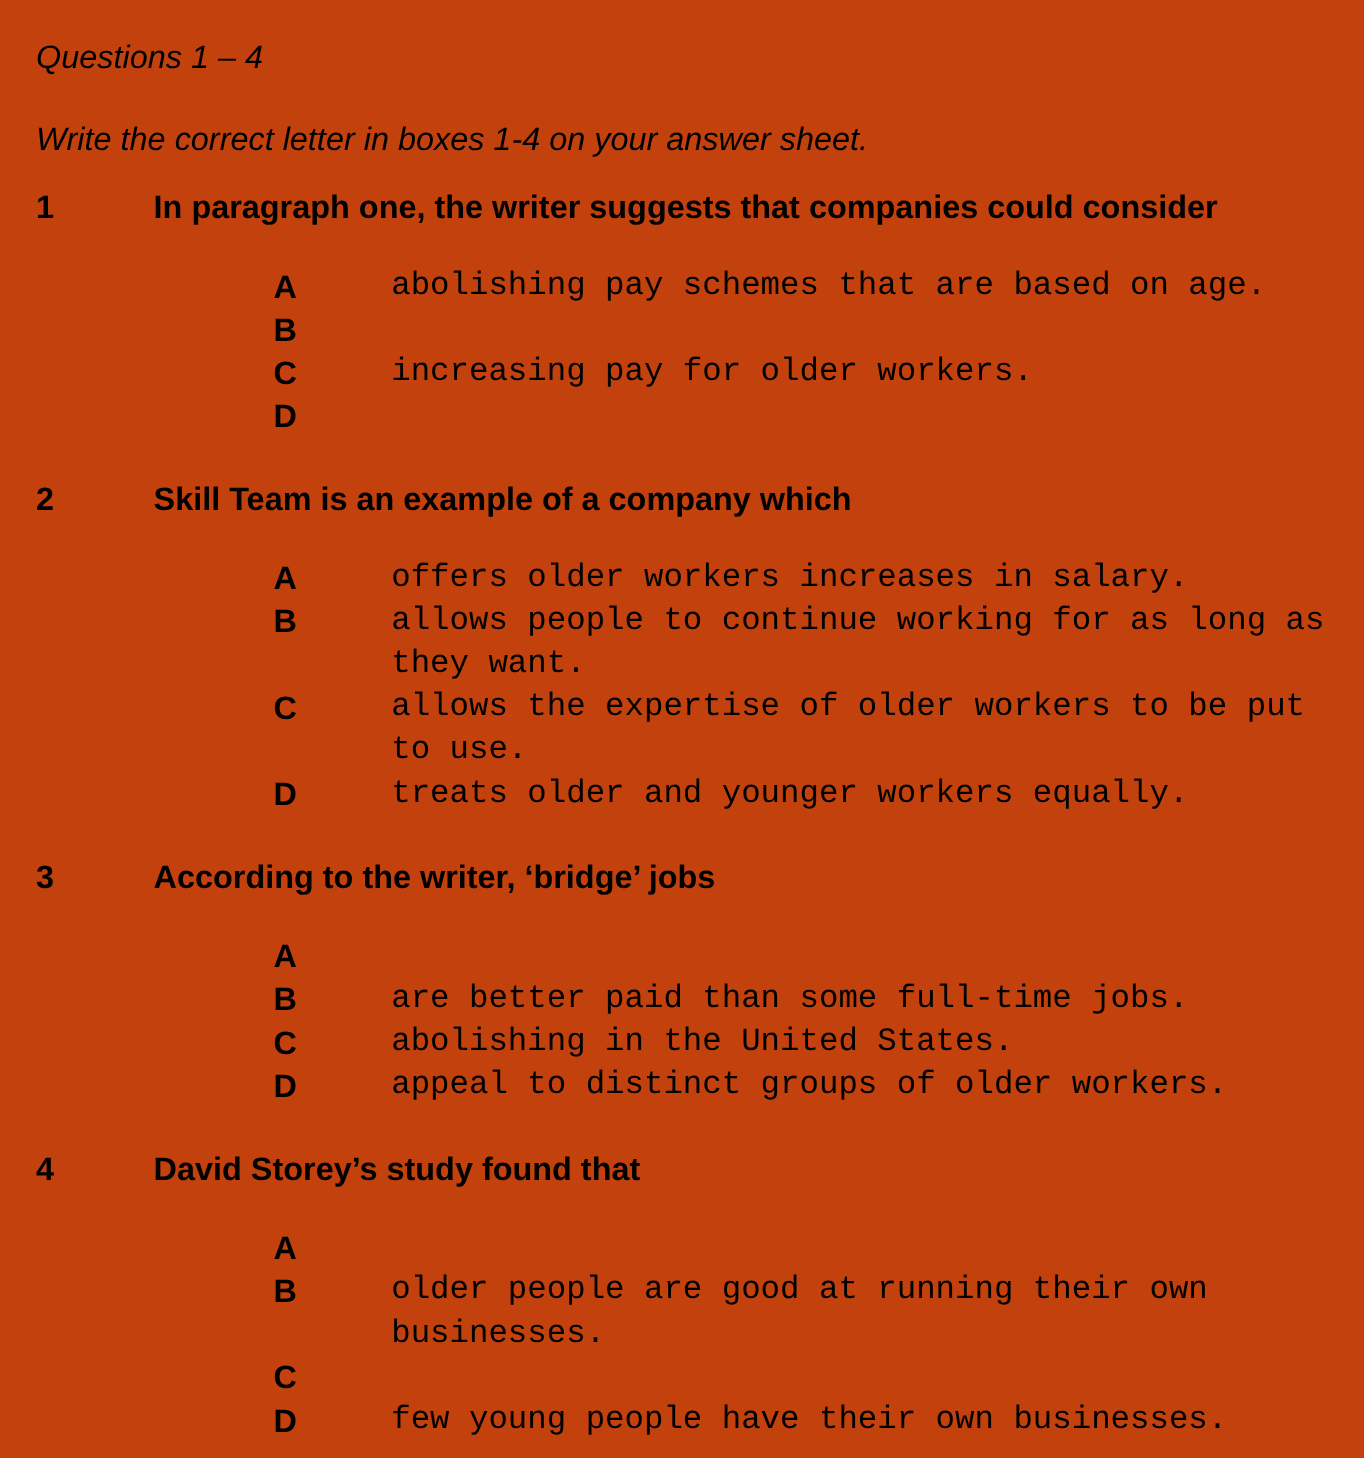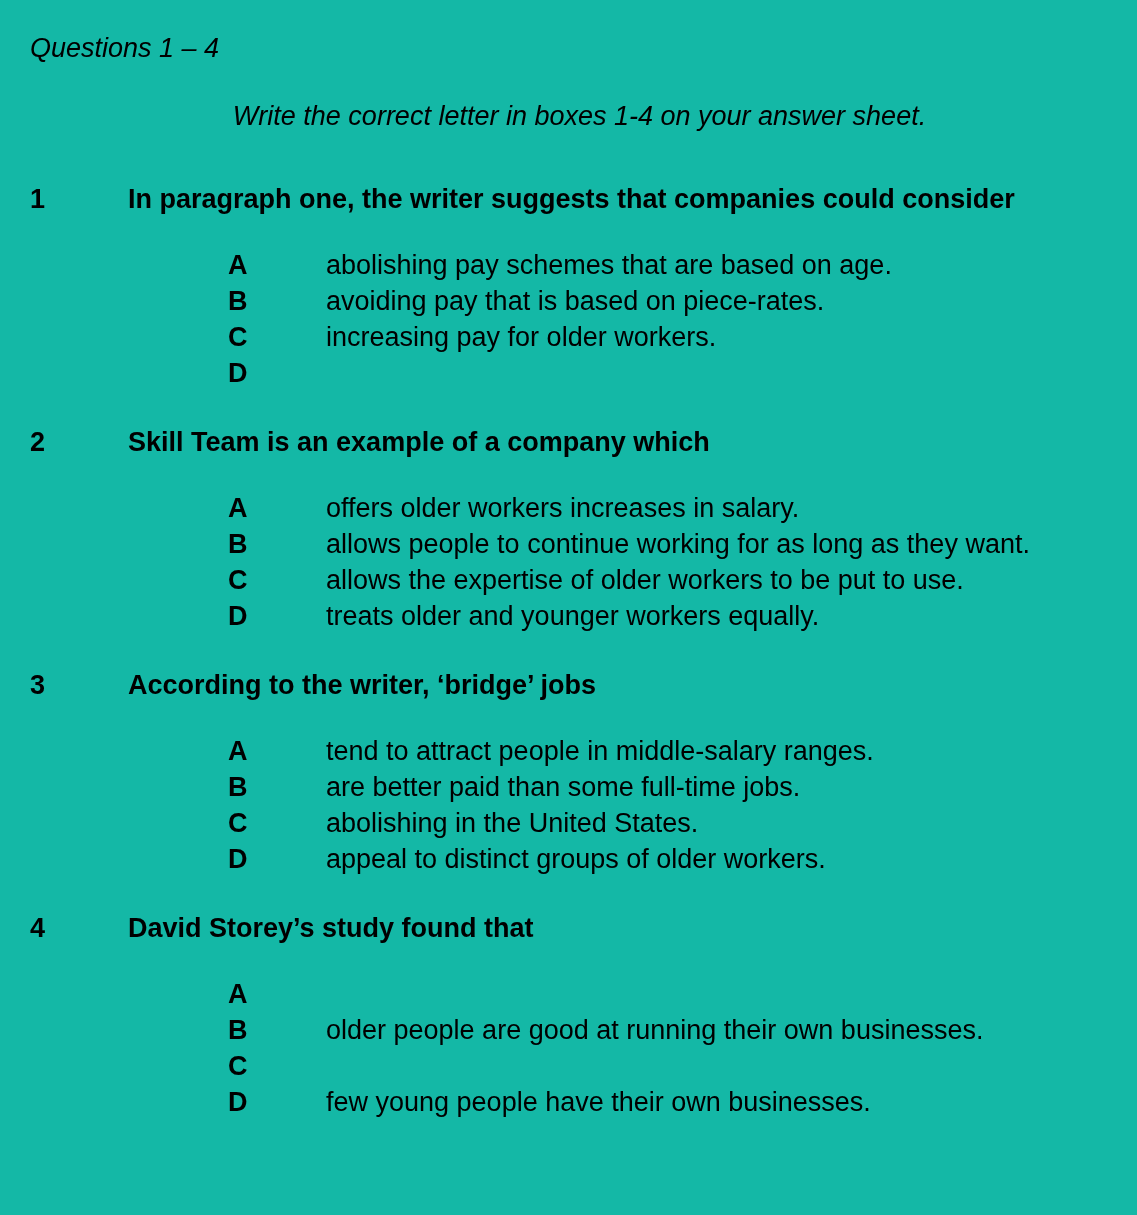--- a/index.html
+++ b/index.html
@@ -7,30 +7,30 @@
     padding: 0;
     background: #ffffff;
     color: #000000;
     font-family: "Liberation Sans", "DejaVu Sans", sans-serif;
   }
   .page {
     width: 1137px;
     height: 1215px;
     box-sizing: border-box;
     padding: 30px 8px 20px 30px;
-    background: #14b8a6;
+    background: #c2410c;
     overflow: hidden;
   }
   .intro {
     margin: 0 0 32px 0;
     font-style: italic;
     font-size: 27px;
     line-height: 36px;
   }
-  .intro.last { margin-bottom: 47px; text-align: center; }
+  .intro.last { margin-bottom: 21px; }
   .intro .bold-letter { font-weight: bold; }
   .question-block { margin-bottom: 33px; }
   .q-row {
     display: flex;
     font-size: 27px;
     line-height: 36px;
     margin-bottom: 30px;
   }
   .q-num {
     flex: 0 0 98px;
@@ -40,21 +40,21 @@
   .options { margin-left: 198px; }
   .option-row {
     display: flex;
     font-size: 27px;
     line-height: 36px;
   }
   .opt-letter {
     flex: 0 0 98px;
     font-weight: bold;
   }
-  .opt-text { flex: 1; }
+  .opt-text { flex: 1; font-family: Liberation Mono, monospace; }
 </style>
 </head>
 <body>
 
 <div class="page">
 
   <p class="intro">Questions 1 – 4</p>
 
 
   <p class="intro last">Write the correct letter in boxes 1-4 on your answer sheet.</p>
@@ -64,21 +64,20 @@
       <span class="q-num">1</span>
       <span class="q-text">In paragraph one, the writer suggests that companies could consider</span>
     </div>
     <div class="options">
       <div class="option-row">
         <span class="opt-letter">A</span>
         <span class="opt-text">abolishing pay schemes that are based on age.</span>
       </div>
       <div class="option-row">
         <span class="opt-letter">B</span>
-        <span class="opt-text">avoiding pay that is based on piece-rates.</span>
       </div>
       <div class="option-row">
         <span class="opt-letter">C</span>
         <span class="opt-text">increasing pay for older workers.</span>
       </div>
       <div class="option-row">
         <span class="opt-letter">D</span>
       </div>
     </div>
   </section>
@@ -109,21 +108,20 @@
   </section>
 
   <section class="question-block">
     <div class="q-row">
       <span class="q-num">3</span>
       <span class="q-text">According to the writer, ‘bridge’ jobs</span>
     </div>
     <div class="options">
       <div class="option-row">
         <span class="opt-letter">A</span>
-        <span class="opt-text">tend to attract people in middle-salary ranges.</span>
       </div>
       <div class="option-row">
         <span class="opt-letter">B</span>
         <span class="opt-text">are better paid than some full-time jobs.</span>
       </div>
       <div class="option-row">
         <span class="opt-letter">C</span>
         <span class="opt-text">abolishing in the United States.</span>
       </div>
       <div class="option-row">

